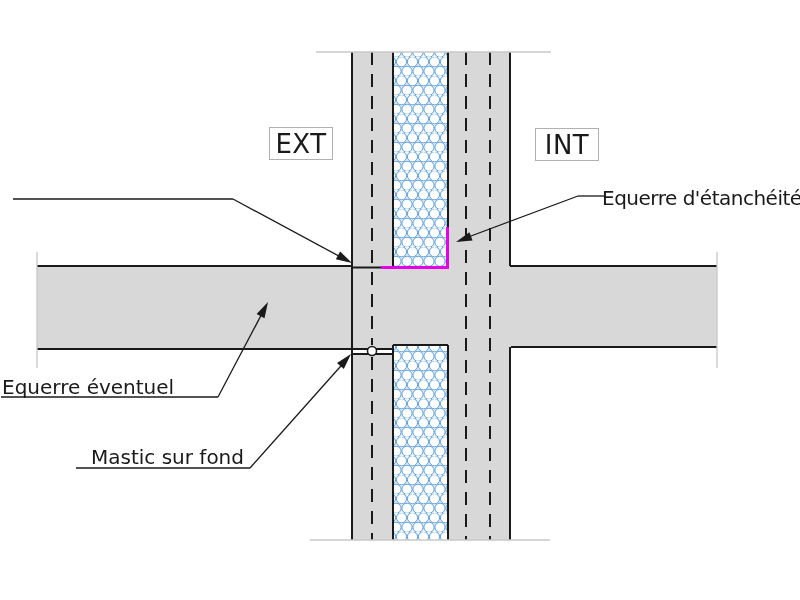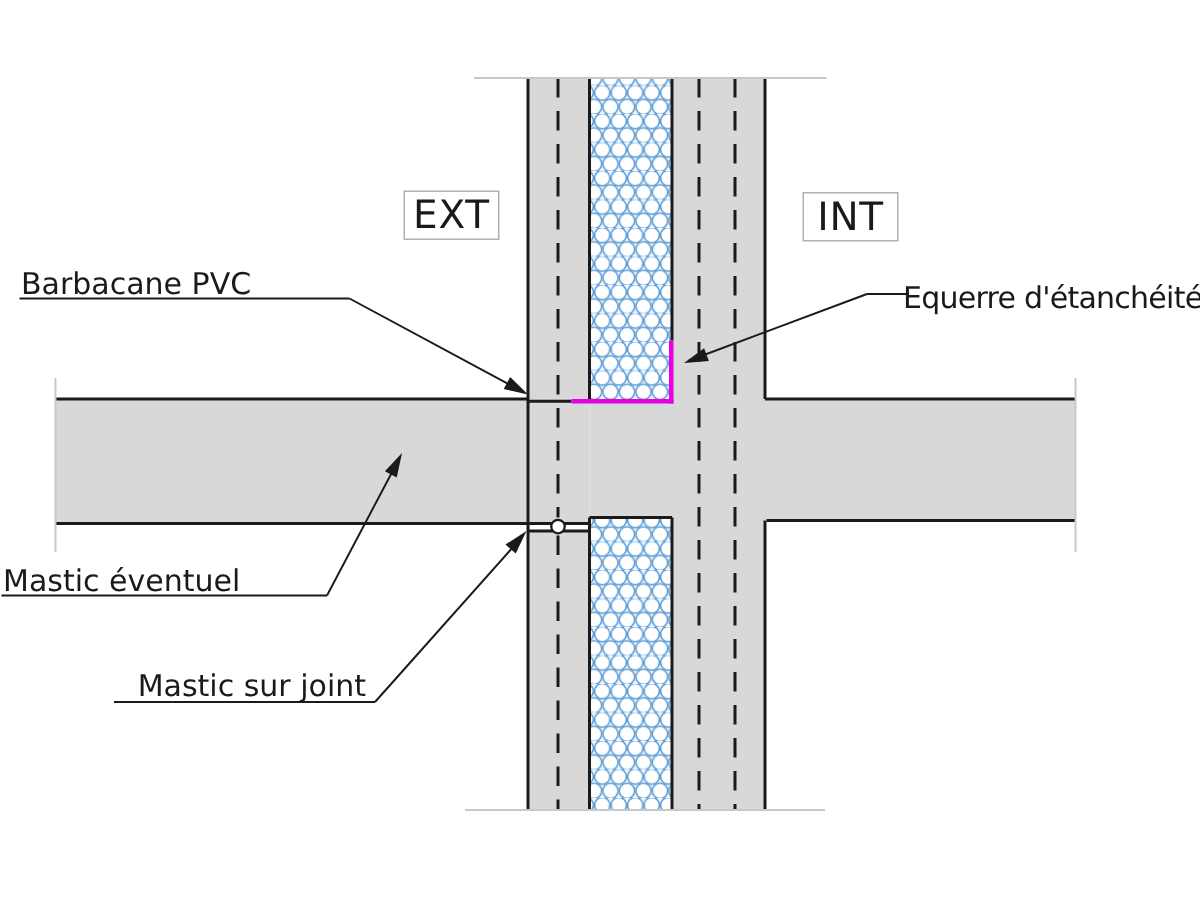--- a/index.html
+++ b/index.html
@@ -133,21 +133,20 @@
     </g>
   </svg>
 
   <div class="zone-box" style="left:535px;top:128px;">
     <span>INT</span>
   </div>
   <div class="zone-box" style="left:269px;top:127px;">
     <span>EXT</span>
   </div>
 
-  <div class="lbl" style="left:14px;top:177px;">Barbacane PVC</div>
   <div class="lbl equerre">Equerre d'étanchéité</div>
-  <div class="lbl" style="left:2px;top:375px;">Mastic éventuel</div>
+  <div class="lbl" style="left:2px;top:375px;">Equerre éventuel</div>
 
   <div class="mastic">
-    <div>Mastic sur joint</div>
+    <div>Mastic sur fond</div>
   </div>
 
 </div>
 
 </body></html>

